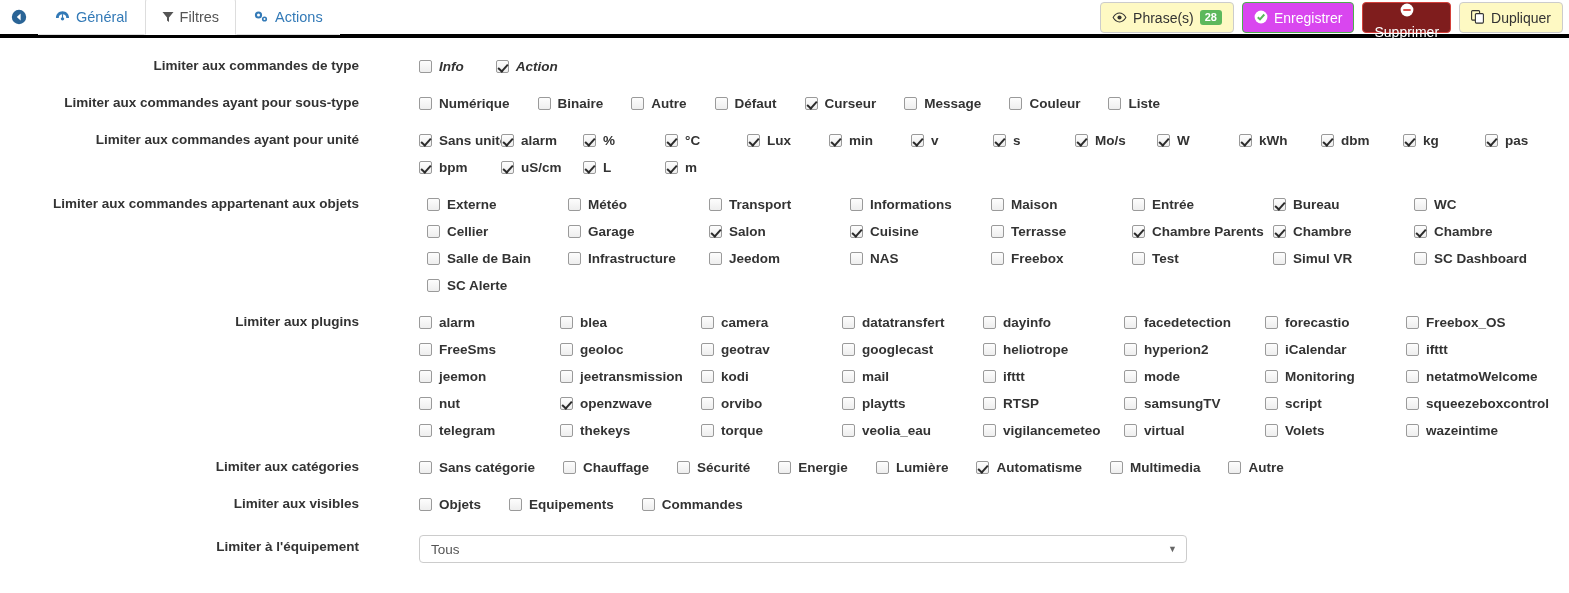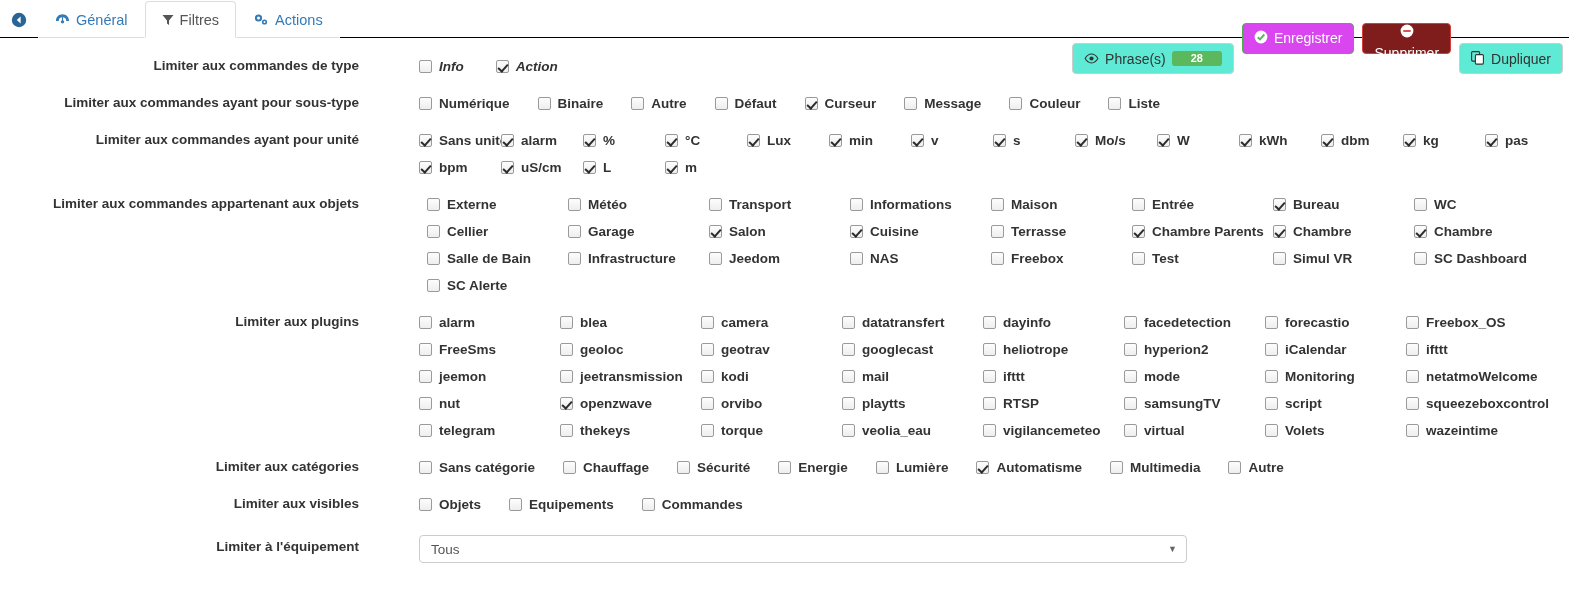--- a/index.html
+++ b/index.html
@@ -10,21 +10,21 @@
     font-family: "Liberation Sans", sans-serif;
     font-size: 13px;
     color: #333333;
     overflow: hidden;
   }
 
   
   .header {
     position: relative;
     height: 38px;
-    border-bottom: 1px solid #000000;
+    border-bottom: 4px solid #000000;
     background: #ffffff;
   }
   .tabs {
     position: absolute;
     left: 0; bottom: -1px;
     display: flex;
     align-items: flex-end;
     height: 38px;
   }
   .back-btn {
@@ -65,35 +65,34 @@
     height: 31px;
     padding: 0 11px;
     border-radius: 4px;
     font-size: 14px;
     line-height: 1;
     cursor: pointer;
     white-space: nowrap;
     border: 1px solid transparent;
   }
   .btn-default {
-    background: #5eead4;
+    background: #fef9c3;
     border-color: #cccccc;
     color: #333333;
-    margin-top: 41px;
   }
   .btn-success { background: #d946ef; border-color: #4cae4c; color: #ffffff; }
   .btn-danger  { background: #7f1d1d; border-color: #d43f3a; color: #ffffff; flex-direction: column; }
   .badge {
     display: inline-block;
     background: #5cb85c;
     color: #ffffff;
     font-size: 11px;
     font-weight: bold;
     border-radius: 3px;
-    padding: 2px 19px;
+    padding: 2px 5px;
     line-height: 1;
   }
 
   
   .form { padding-top: 14px; }
   .form-row {
     display: flex;
     align-items: flex-start;
     margin-bottom: 8px;
     gap: 44px;

